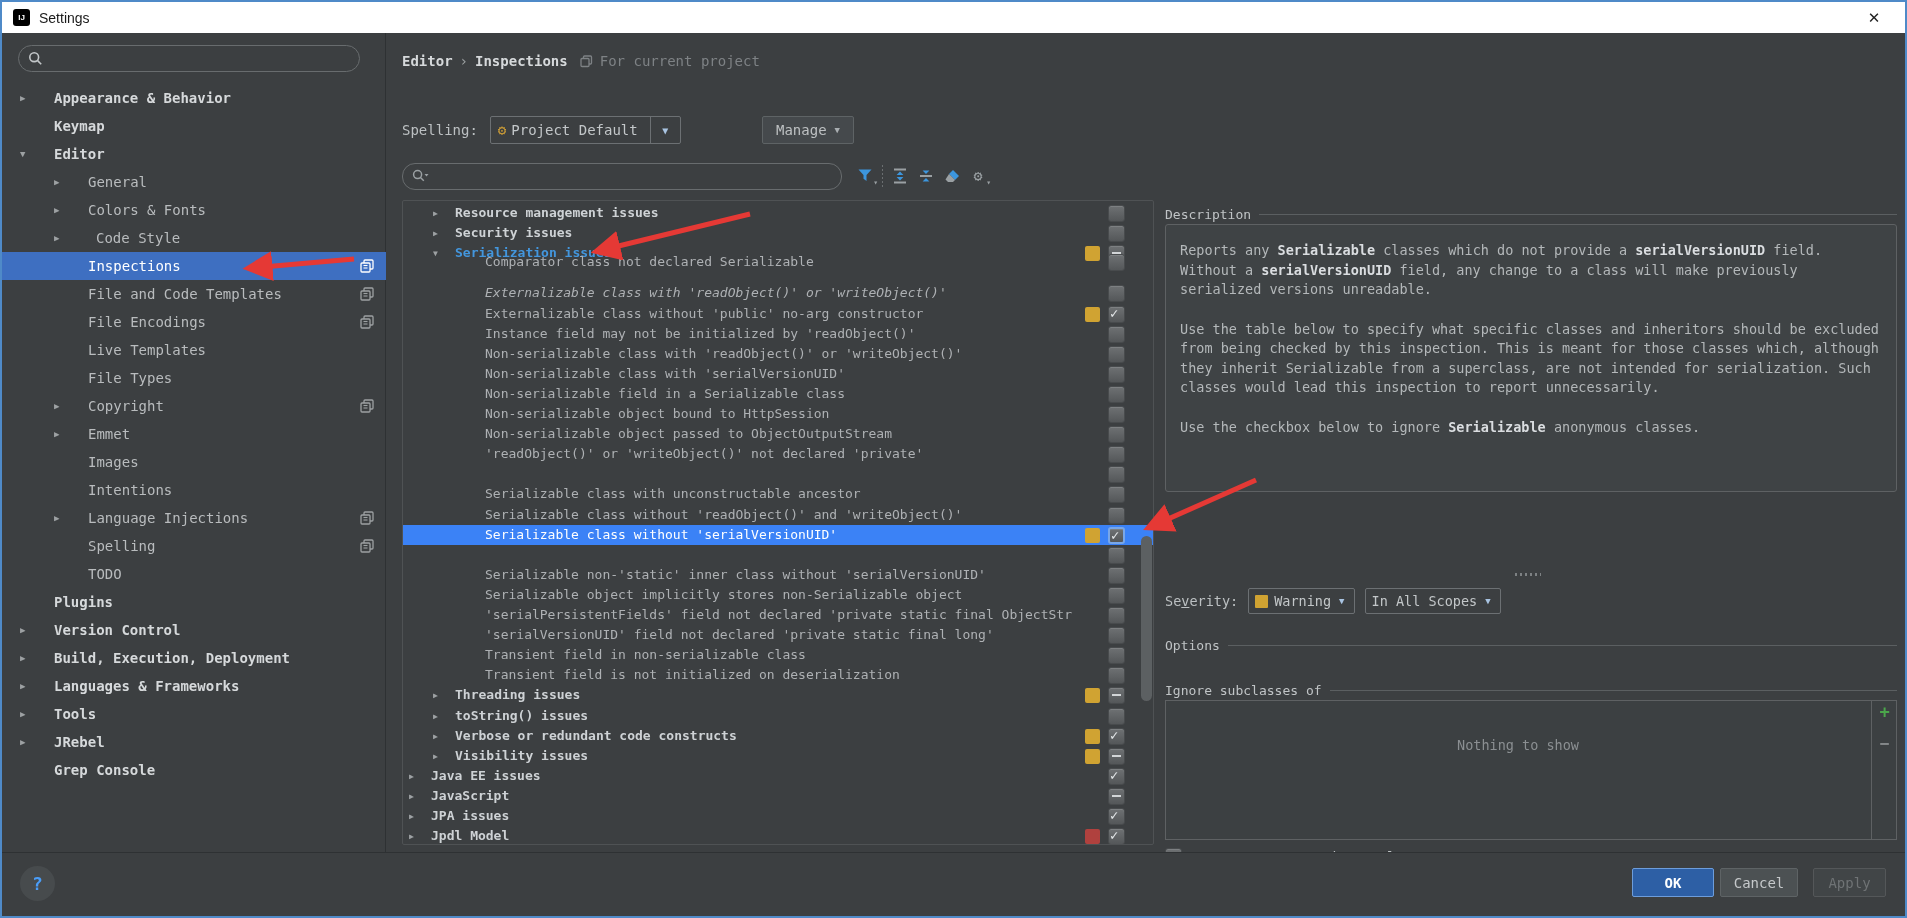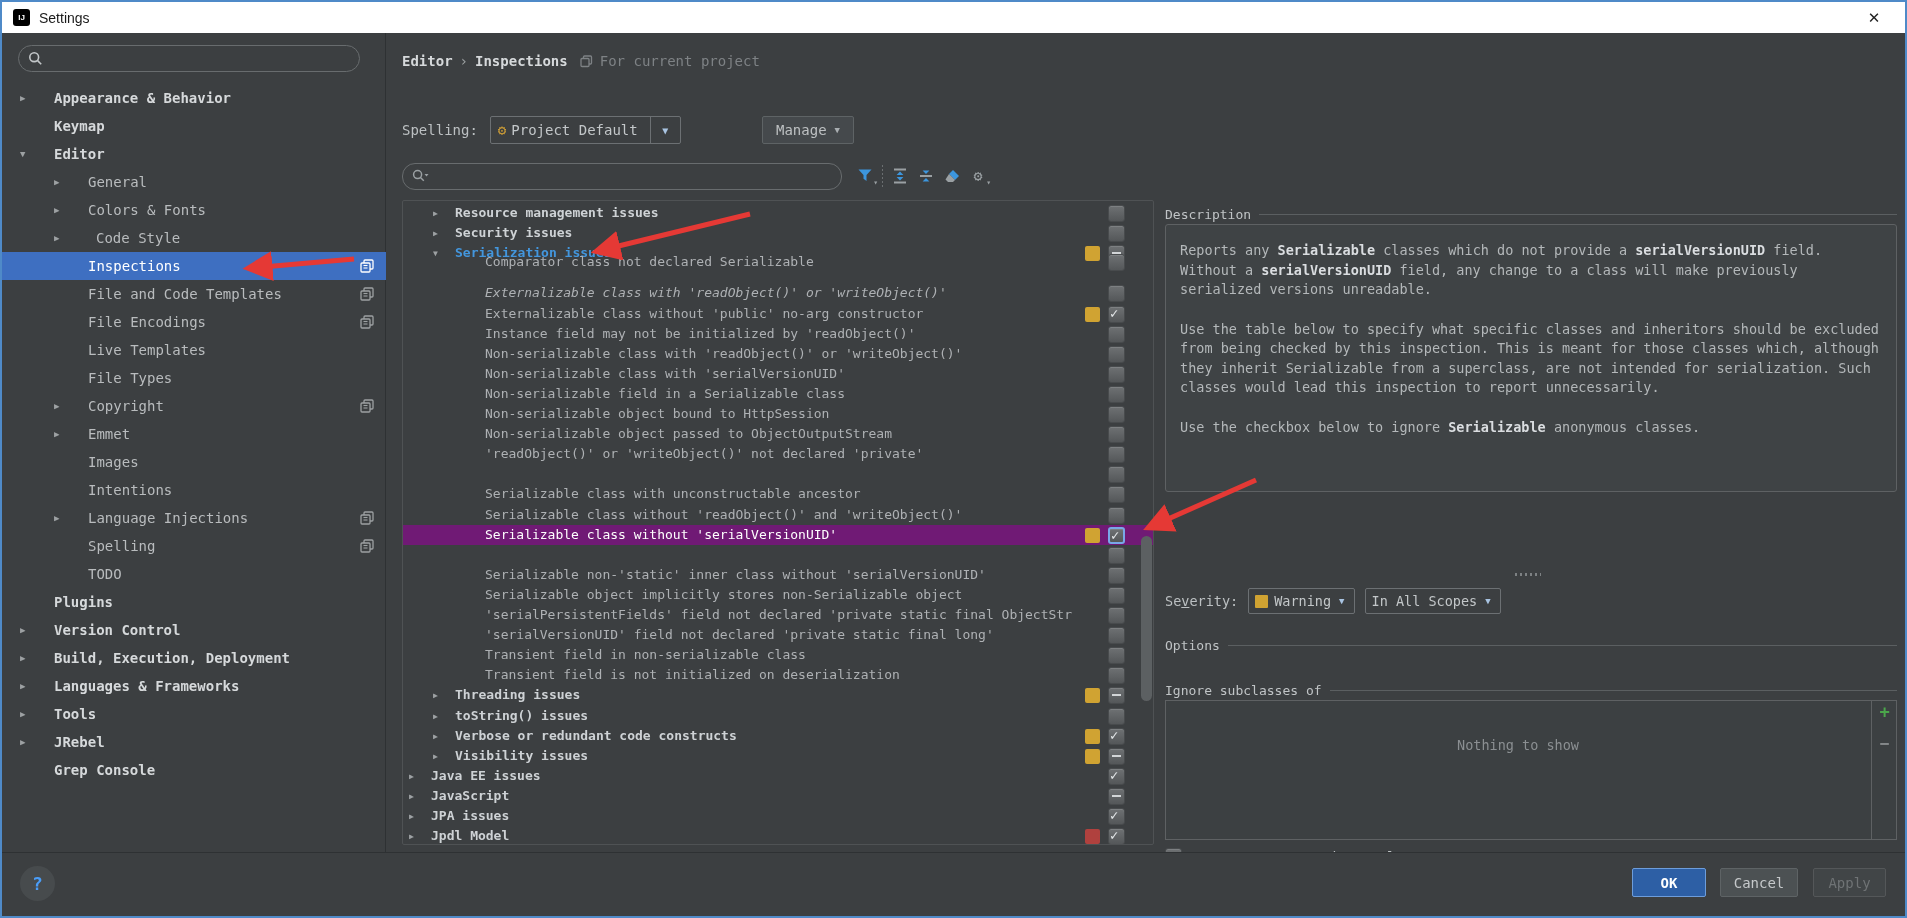--- a/index.html
+++ b/index.html
@@ -50,21 +50,21 @@
   .tb-sep { width:1px; height:22px; margin:0 4px; background:repeating-linear-gradient(#6a6e70 0 2px, transparent 2px 4px); }
   .dd-mini { position:absolute; right:0px; bottom:1px; font-size:8px; color:#9aa0a3; }
 
   
   .tree-panel { position:absolute; left:15px; top:167px; width:752px; height:645px; border:1px solid #4f5254; border-radius:2px; background:#3c3f41; overflow:hidden; }
   .tree-row { position:absolute; left:0; width:752px; height:20px; font-size:13px; color:#aeb1b4; display:flex; align-items:center; white-space:nowrap; cursor:pointer; }
   .tree-row .t-arrow { position:absolute; font-size:8px; color:#9da1a3; top:6px; }
   .tree-row .t-label { position:absolute; top:1.5px; overflow:hidden; max-width:600px; }
   .tree-row.grp .t-label { font-weight:bold; color:#ced2d5; }
   .tree-row.blue .t-label { color:#4396dd; }
-  .tree-row.selected { background:#701a75; }
+  .tree-row.selected { background:#3b82f6; }
   .tree-row.selected .t-label { color:#ffffff; }
   .sev-badge { position:absolute; left:682px; top:2.5px; width:15px; height:15px; border-radius:2px; }
   .t-check { position:absolute; left:705px; top:1.5px; width:17px; height:17px; border-radius:3px; background:linear-gradient(#6e7173,#545759); border:1px solid #484b4d; box-shadow:inset 0 1px 0 #7d8082; }
   .t-check.focus { border:2px solid #79a7e8; }
   .t-check .mark { position:absolute; left:1px; top:-2px; color:#e4e7e9; font-size:14px; font-weight:bold; }
   .t-check .dash { position:absolute; left:3px; top:6px; width:9px; height:2.5px; background:#d2d5d7; }
   .tree-scroll { position:absolute; left:737px; top:0; width:13px; height:643px; }
   .tree-thumb { position:absolute; left:1px; top:335px; width:11px; height:165px; background:#5c6062; border-radius:6px; }
 
   
@@ -94,21 +94,21 @@
 
   .anon-row { position:absolute; left:0; top:648px; display:flex; align-items:center; cursor:pointer; }
   .anon-check { width:17px; height:17px; border-radius:3px; background:linear-gradient(#6e7173,#545759); border:1px solid #484b4d; box-shadow:inset 0 1px 0 #7d8082; }
   .anon-label { margin-left:10px; font-size:13.5px; color:#bcc0c2; }
   .anon-label u { text-decoration:underline; }
 
   
   .bottombar { position:absolute; left:0; right:0; bottom:0; height:64px; border-top:1px solid #2e3133; background:#3c3f41; }
   .help-btn { position:absolute; left:18px; top:13px; width:35px; height:35px; border-radius:50%; background:#474b4d; color:#4a9df8; font-size:18px; font-weight:bold; display:flex; align-items:center; justify-content:center; cursor:pointer; }
   .dlg-btn { position:absolute; top:15px; height:29px; border-radius:2px; font-size:14px; font-family:inherit; display:flex; align-items:center; justify-content:center; cursor:pointer; }
-  .ok-btn { left:1630px; width:74px; background:#2d5fa5; border:1px solid #6d9ddb; color:#ffffff; font-weight:bold; }
+  .ok-btn { left:1630px; width:82px; background:#2d5fa5; border:1px solid #6d9ddb; color:#ffffff; font-weight:bold; }
   .cancel-btn { left:1718px; width:78px; background:#4c5153; border:1px solid #5e6365; color:#c6c9cb; }
   .apply-btn { left:1811px; width:73px; background:#414547; border:1px solid #545759; color:#6f7375; }
 
   .annot { position:absolute; left:0; top:0; width:1907px; height:918px; pointer-events:none; }
 </style>
 </head>
 <body>
 
 <div class="window">
 

